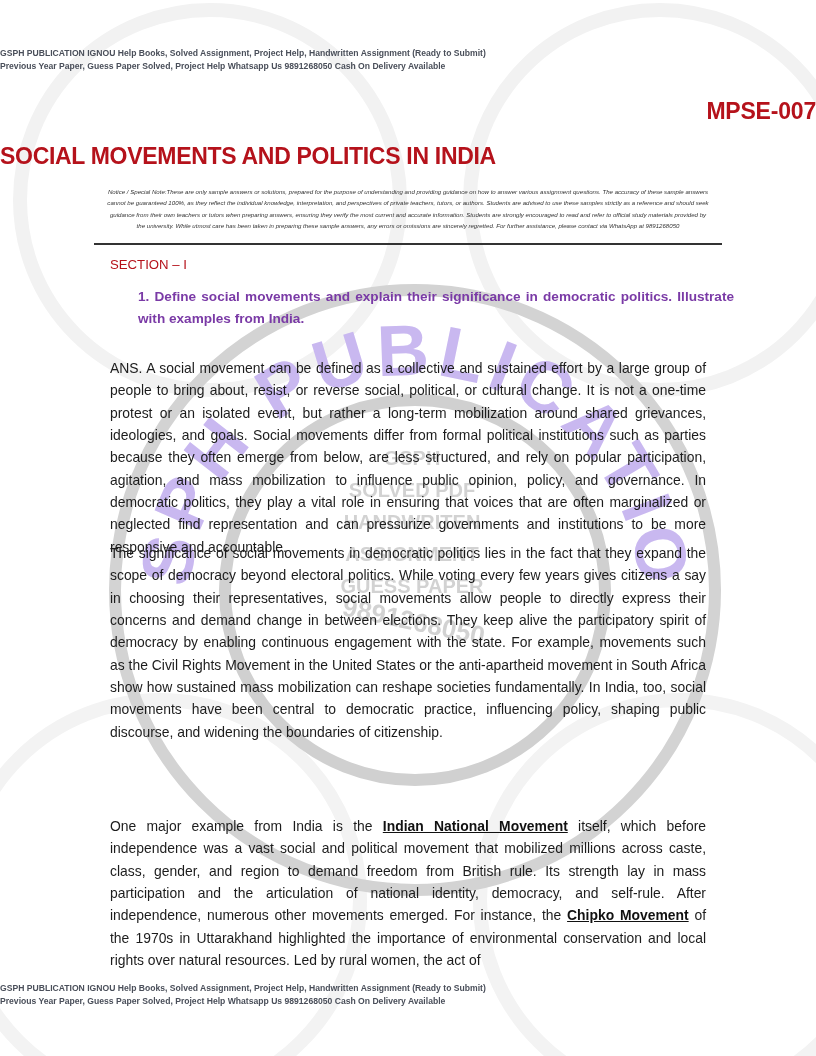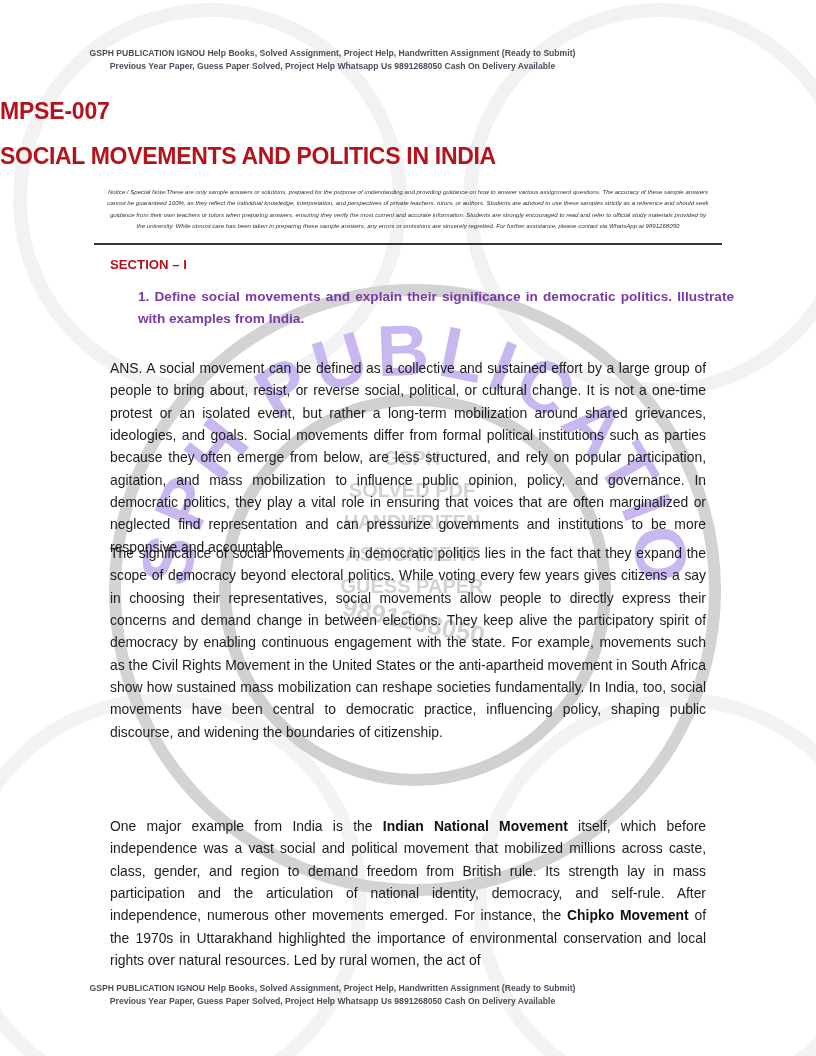--- a/index.html
+++ b/index.html
@@ -1,33 +1,33 @@
 <!DOCTYPE html>
 <html><head>
 <meta charset="utf-8">
 <style>
   html, body { margin: 0; padding: 0; background: #ffffff; }
   body { width: 816px; height: 1056px; position: relative; overflow: hidden; font-family: "Liberation Sans", "DejaVu Sans", sans-serif; }
   .page { position: absolute; inset: 0; background: #ffffff; }
   .watermark { position: absolute; left: 0; top: 0; width: 816px; height: 1056px; pointer-events: none; z-index: 0; }
   .content { position: absolute; left: 0; top: 0; width: 816px; height: 1056px; z-index: 1; }
-  .header, .footer { position: absolute; left: 0; width: 665px; text-align: center; color: #4a4f5a; font-weight: bold; font-size: 8.6px; line-height: 12.5px; }
+  .header, .footer { position: absolute; left: 0; width: 665px; color: #4a4f5a; font-weight: bold; font-size: 8.6px; line-height: 12.5px; }
   .header { top: 47px; }
   .footer { top: 982px; }
-  .title-code { position: absolute; top: 98px; left: 0; width: 816px; text-align: left; color: #b5121b; font-weight: bold; font-size: 23px; letter-spacing: -0.2px; }
+  .title-code { position: absolute; top: 98px; left: 0; width: 816px; text-align: right; color: #b5121b; font-weight: bold; font-size: 23px; letter-spacing: -0.2px; }
   .title-main { position: absolute; top: 143px; left: 0; width: 816px; color: #b5121b; font-weight: bold; font-size: 23px; letter-spacing: -0.3px; }
   .notice { position: absolute; top: 186px; left: 106px; width: 604px; text-align: center; font-style: italic; font-size: 6.1px; line-height: 11.3px; color: #333; }
   .rule { position: absolute; top: 243px; left: 94px; width: 628px; height: 0; border-top: 2px solid #333; }
-  .section { position: absolute; top: 257px; left: 110px; color: #b5121b; font-weight: bold; font-size: 13.2px; }
+  .section { position: absolute; top: 257px; left: 110px; color: #b5121b; font-weight: normal; font-size: 13.2px; }
   .question { position: absolute; top: 286px; left: 110px; width: 596px; color: #7a3aa6; font-weight: bold; font-size: 13.6px; line-height: 22px; text-align: justify; text-align-last: left; margin-left: 28px; }
   .body-par { position: absolute; left: 110px; width: 596px; color: #1c1c1c; font-size: 13.9px; line-height: 22.35px; text-align: justify; text-align-last: left; }
   .p1 { top: 343px; }
   .p2 { top: 528px; }
   .p3 { top: 801px; }
-  b { font-weight: bold; color: #111; }
+  b { font-weight: bold; color: #111; text-decoration: underline; }
 </style>
 </head>
 <body>
 
 <div class="page">
 
   <svg class="watermark" viewBox="0 0 816 1056" xmlns="http://www.w3.org/2000/svg">
     <defs>
       <path id="arcTop" d="M 190 600 A 225 225 0 0 1 640 600"></path>
     </defs>

